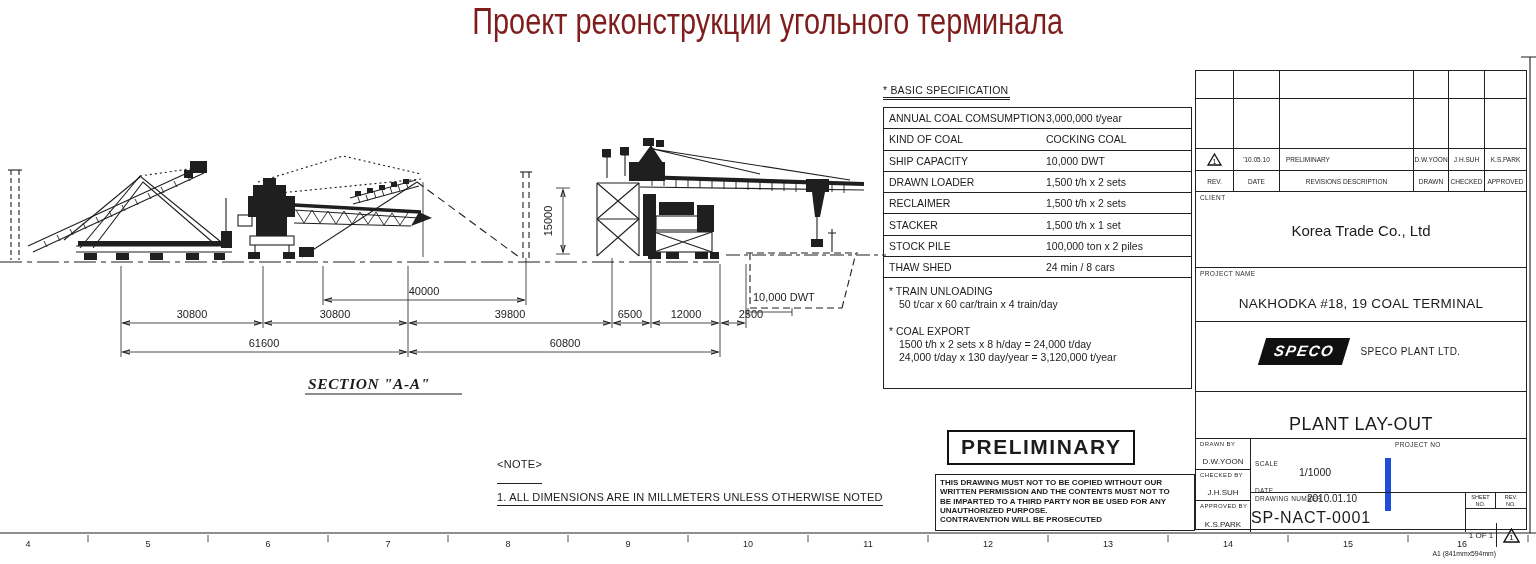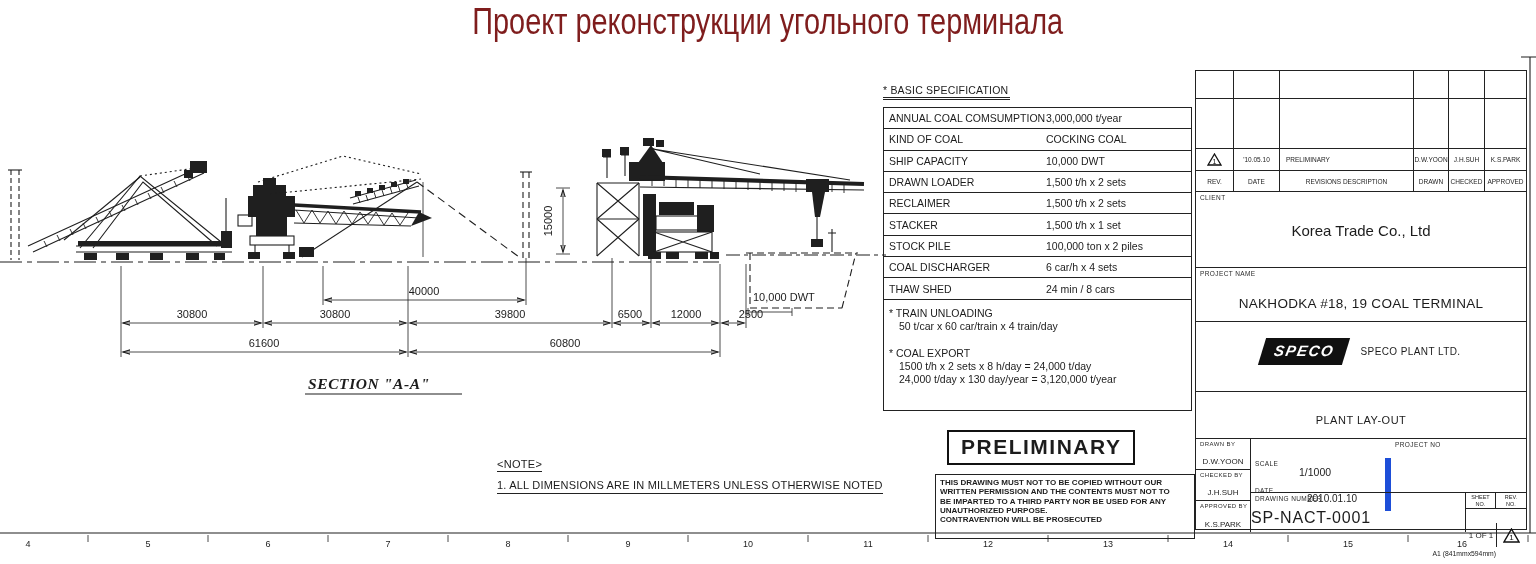--- a/index.html
+++ b/index.html
@@ -30,48 +30,48 @@
   .spec-box{margin-top:7px;border:1.6px solid #222;}
   .spec-row{display:flex;height:20.3px;align-items:center;border-bottom:1px solid #222;}
   .spec-row .sl{width:157px;padding-left:5px;}
   .spec-row .sv{flex:1;}
   .spec-free{height:103px;padding:7px 0 0 5px;line-height:13px;}
   .spec-free .b1{margin-top:0;}
   .spec-free .ind{padding-left:10px;}
   .spec-free .b2{margin-top:14px;}
   
   .notes{position:absolute;left:497px;top:458px;font-size:11px;}
-  .notes .nh{display:inline-block;border-bottom:1px solid #222;padding-bottom:1px;letter-spacing:.3px;}
+  .notes .nh{display:inline-block;border-bottom:1px solid #222;padding-bottom:13px;letter-spacing:.3px;}
   .notes .nl{margin-top:7px;border-bottom:1px solid #222;padding-bottom:2px;letter-spacing:.2px;}
   
   .stamp{position:absolute;left:947px;top:430px;border:2px solid #111;padding:3px 12px 4px 12px;
       font-size:21px;font-weight:bold;letter-spacing:1.5px;background:#fff;}
   
   .copyright{position:absolute;left:935px;top:474px;width:252px;height:50px;border:1.5px solid #222;
-      padding:3px 2px 10px 4px;font-size:8px;font-weight:bold;line-height:9.3px;letter-spacing:0;}
+      padding:3px 2px 2px 4px;font-size:8px;font-weight:bold;line-height:9.3px;letter-spacing:0;}
   
   .tblock{position:absolute;left:1195px;top:70px;width:332px;height:460px;border:1.5px solid #222;
       box-sizing:border-box;background:#fff;}
   .tb-sec{position:absolute;left:0;right:0;box-sizing:border-box;}
   .tb-label{position:absolute;top:2px;left:4px;font-size:6.5px;letter-spacing:.4px;color:#2a2a2a;}
   .revtbl{position:absolute;top:0;left:0;right:0;height:120px;}
   .rev-row{display:flex;box-sizing:border-box;border-bottom:1px solid #222;}
   .rev-cell{box-sizing:border-box;border-right:1px solid #222;display:flex;align-items:center;
       justify-content:center;font-size:6.5px;overflow:hidden;white-space:nowrap;}
   .rev-cell:last-child{border-right:none;}
   .c1{width:38px;}.c2{width:46px;}.c3{width:134px;}.c4{width:35px;}.c5{width:36px;}.c6{width:43px;flex:1;}
   .tb-client{top:120px;height:68px;}
   .tb-project{top:188px;height:62px;border-top:1px solid #222;margin-top:8px;}
   .tb-company{top:250px;height:70px;border-top:1px solid #222;}
   .tb-title{top:320px;height:47px;border-top:1px solid #222;}
   .tb-bottom{top:367px;height:93px;border-top:1px solid #222;}
   .cellcenter{position:absolute;left:0;right:0;text-align:center;}
   .client-v{top:30px;font-size:15px;}
   .project-v{top:28px;font-size:13.5px;letter-spacing:.3px;}
-  .title-v{top:22px;font-size:11px;letter-spacing:.5px;}
+  .title-v{top:22px;font-size:18px;letter-spacing:.5px;}
   .companyrow{position:absolute;top:16px;left:0;right:0;display:flex;align-items:center;justify-content:center;gap:15px;}
   .speco-logo{background:#101010;transform:skewX(-17deg);padding:4px 12px 5px 12px;}
   .speco-logo span{display:inline-block;transform:skewX(6deg);color:#fff;font-weight:bold;
       font-style:italic;font-size:15px;letter-spacing:1.5px;}
   .company-v{font-size:10px;letter-spacing:.4px;}
   .sign-col{position:absolute;left:0;top:0;width:55px;height:93px;border-right:1px solid #222;box-sizing:border-box;}
   .sign-cell{position:relative;height:31px;box-sizing:border-box;border-bottom:1px solid #222;}
   .sign-cell:last-child{border-bottom:none;}
   .sign-cell .v{position:absolute;bottom:3px;left:0;right:0;text-align:center;font-size:8px;}
   .sc-scaledate{position:absolute;left:55px;top:0;width:140px;height:53px;border-right:6px solid #1d4ed8;box-sizing:border-box;margin-top:19px;}
@@ -292,24 +292,20 @@
       </div>
     <div class="spec-row">
         <span class="sl">STACKER</span>
         <span class="sv">1,500 t/h x 1 set</span>
       </div>
     <div class="spec-row">
         <span class="sl">STOCK PILE</span>
         <span class="sv">100,000 ton x 2 piles</span>
       </div>
     <div class="spec-row">
-        <span class="sl">COAL DISCHARGER</span>
-        <span class="sv">6 car/h x 4 sets</span>
-      </div>
-    <div class="spec-row">
         <span class="sl">THAW SHED</span>
         <span class="sv">24 min / 8 cars</span>
       </div>
     <div class="spec-free">
       <div class="b1">* TRAIN UNLOADING</div>
       <div class="ind">50 t/car x 60 car/train x 4 train/day</div>
       <div class="b2">* COAL EXPORT</div>
       <div class="ind">1500 t/h x 2 sets x 8 h/day = 24,000 t/day</div>
       <div class="ind">24,000 t/day x  130 day/year = 3,120,000 t/year</div>
     </div>

